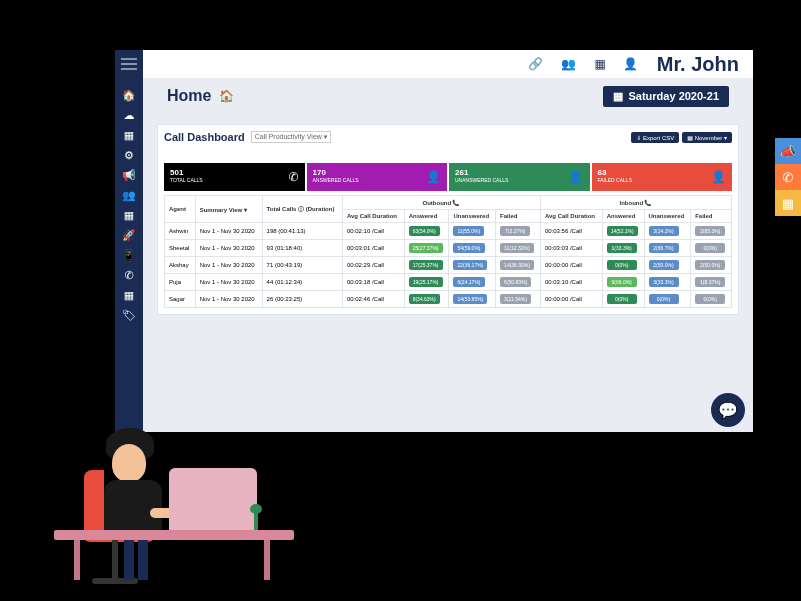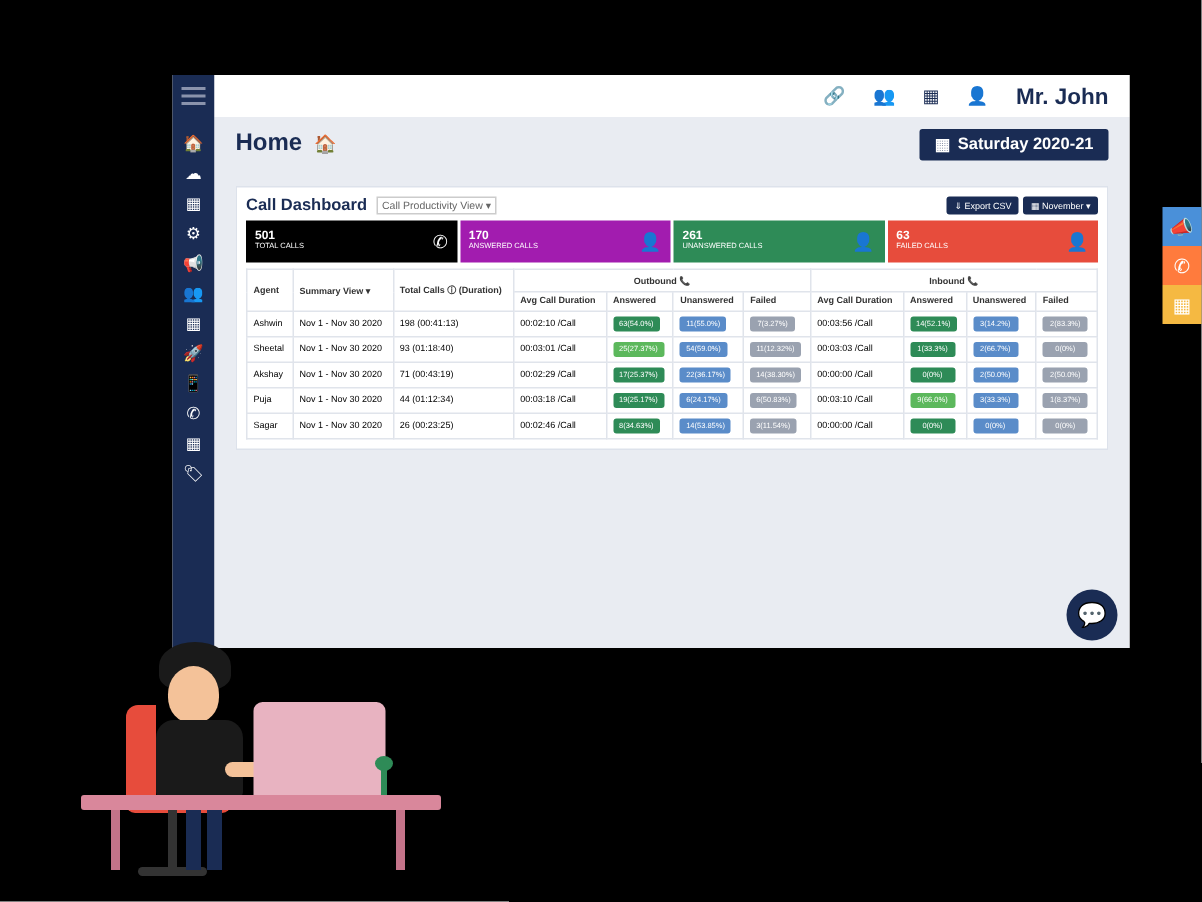--- a/index.html
+++ b/index.html
@@ -4,27 +4,27 @@
 <style>
 *{margin:0;padding:0;box-sizing:border-box;font-family:Arial,sans-serif}
 body{background:#000;width:801px;height:601px;overflow:hidden;position:relative}
 .window{position:absolute;left:115px;top:50px;width:638px;height:382px;background:#fff;box-shadow:0 4px 20px rgba(0,0,0,0.3)}
 .sidebar{position:absolute;left:0;top:0;width:28px;height:100%;background:#1a2c54;display:flex;flex-direction:column;align-items:center;padding-top:8px}
 .sidebar .ham{width:16px;height:12px;margin-bottom:12px;display:flex;flex-direction:column;justify-content:space-between;cursor:pointer}
 .sidebar .ham span{height:2px;background:#8a93ac;width:100%}
 .sidebar-item{width:14px;height:14px;margin:6px 0;display:flex;align-items:center;justify-content:center;color:#fff;font-size:11px;cursor:pointer}
 .topbar{position:absolute;left:28px;top:0;right:0;height:28px;background:#fff;display:flex;align-items:center;justify-content:flex-end;padding:0 14px;gap:18px}
 .topbar .ico{color:#1a2c54;font-size:12px}
-.topbar .uname{color:#1a2c54;font-weight:700;font-size:15px}
-.subbar{position:absolute;left:28px;top:28px;right:0;height:36px;background:#e9ecf2;display:flex;align-items:center;justify-content:space-between;padding:0 14px}
+.topbar .uname{color:#1a2c54;font-weight:700;font-size:20px}
+.subbar{position:absolute;left:28px;top:28px;right:0;height:36px;background:#e9ecf2;display:flex;align-items:center;justify-content:space-between;padding:0 24px}
 .subbar .home{color:#1a2c54;font-weight:700;font-size:16px;display:flex;align-items:center;gap:8px}
 .subbar .date{background:#1a2c54;color:#fff;padding:4px 10px;font-size:11px;font-weight:600;border-radius:2px;display:flex;align-items:center;gap:5px}
 .content{position:absolute;left:28px;top:64px;right:0;bottom:0;background:#e9ecf2;padding:10px 14px;overflow:hidden}
 .panel{background:#fff;border:1px solid #dde2eb;padding:6px}
-.panel-hdr{display:flex;align-items:center;justify-content:space-between;margin-bottom:4px}
+.panel-hdr{display:flex;align-items:center;justify-content:space-between;margin-bottom:20px}
 .panel-hdr .ttl{font-size:11px;font-weight:700;color:#1a2c54}
 .panel-hdr .sel{font-size:7px;border:1px solid #ccc;padding:1px 3px;color:#666}
 .panel-hdr .btns{display:flex;gap:3px}
 .panel-hdr .btn{background:#1a2c54;color:#fff;font-size:6px;padding:2px 5px;border-radius:2px}
 .stats{display:flex;gap:2px;margin-bottom:4px}
 .stat{flex:1;padding:5px 6px;color:#fff;position:relative;min-height:28px}
 .stat .n{font-size:8px;font-weight:700}
 .stat .l{font-size:5px;text-transform:uppercase}
 .stat .ic{position:absolute;right:6px;top:50%;transform:translateY(-50%);font-size:12px}
 .s-gray{background:#000000}

